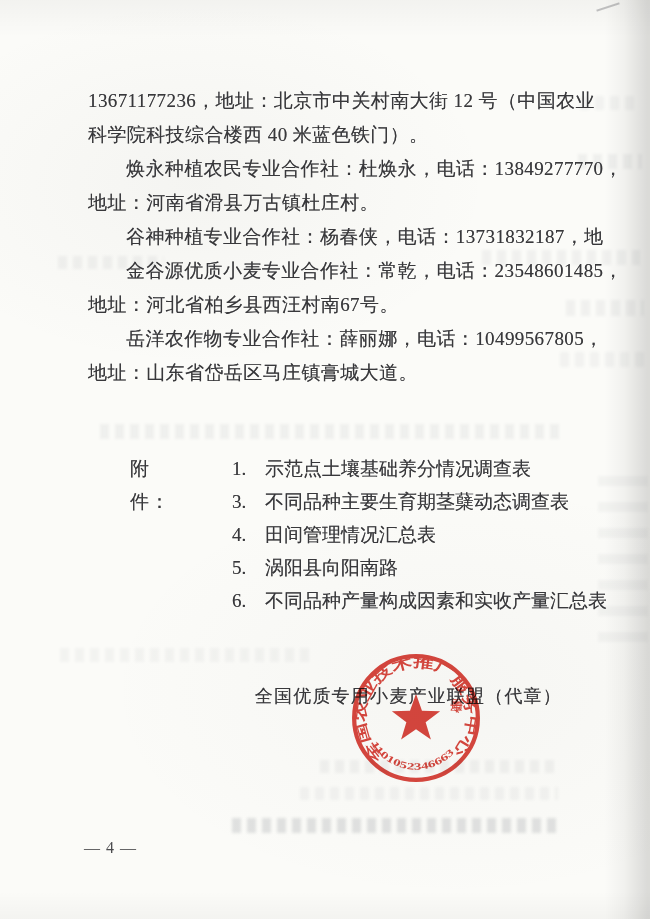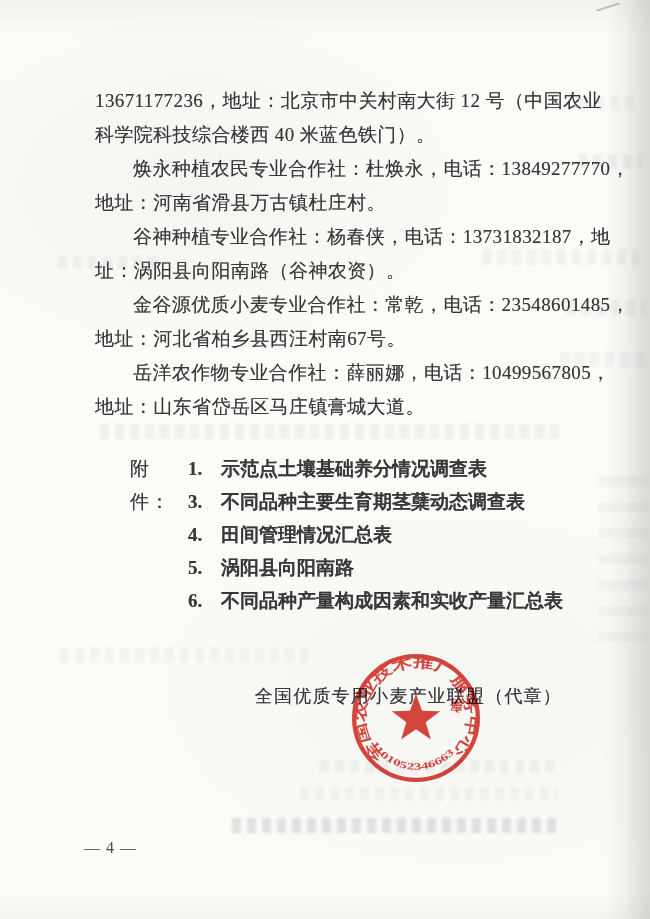--- a/index.html
+++ b/index.html
@@ -9,30 +9,30 @@
     background:
       linear-gradient(to right, rgba(0,0,0,0) 93%, rgba(0,0,0,0.04) 96%, rgba(0,0,0,0.13) 99.6%),
       linear-gradient(to bottom, rgba(0,0,0,0.035) 0, rgba(0,0,0,0) 4%),
       linear-gradient(to top, rgba(0,0,0,0.03) 0, rgba(0,0,0,0) 3%),
       radial-gradient(420px 260px at 30% 20%, rgba(120,120,118,0.05), rgba(0,0,0,0) 70%),
       radial-gradient(500px 300px at 70% 75%, rgba(120,120,118,0.04), rgba(0,0,0,0) 70%),
       var(--c-page,#fbfbf8);
     font-family:"Liberation Serif","DejaVu Serif",serif;
     color:var(--c-ink,#38383b);
   }
-  .body-lines{position:absolute;left:88px;top:84px;width:505px;margin-left:7px;}
+  .body-lines{position:absolute;left:88px;top:84px;width:505px;}
   .line{
     height:34px;line-height:34px;font-size:19px;white-space:nowrap;
     letter-spacing:0.4px;text-shadow:0 0 0.6px rgba(55,55,58,0.55);
   }
   .line.indent{text-indent:38px;}
   .attachments{position:absolute;left:130px;top:452px;display:flex;font-size:19px;
-    text-shadow:0 0 0.6px rgba(55,55,58,0.55);}
+    text-shadow:0 0 0.6px rgba(55,55,58,0.55);gap:44px;}
   .att-label{width:58px;height:33px;line-height:33px;letter-spacing:1px;}
-  .att-row{height:33px;line-height:33px;white-space:nowrap;font-weight:bold;}
+  .att-row{height:33px;line-height:33px;white-space:nowrap;}
   .att-num{display:inline-block;width:33px;}
   .sig-org{
     position:absolute;top:684px;right:88px;font-size:18px;letter-spacing:1.2px;
     white-space:nowrap;text-shadow:0 0 0.6px rgba(55,55,58,0.55);
   }
   .sig-date{
     position:absolute;top:721px;left:337px;font-size:18px;letter-spacing:1px;
     white-space:nowrap;text-shadow:0 0 0.6px rgba(55,55,58,0.55);
   }
   .page-number{
@@ -89,21 +89,20 @@
   <div class="bleed b11"></div>
   <div class="bleed b12"></div>
   <div class="scratch"></div>
 
   <div class="body-lines">
       <div class="line">13671177236，地址：北京市中关村南大街 12 号（中国农业</div>
       <div class="line">科学院科技综合楼西 40 米蓝色铁门）。</div>
       <div class="line indent">焕永种植农民专业合作社：杜焕永，电话：13849277770，</div>
       <div class="line">地址：河南省滑县万古镇杜庄村。</div>
       <div class="line indent">谷神种植专业合作社：杨春侠，电话：13731832187，地</div>
-      <div class="line">址：涡阳县向阳南路（谷神农资）。</div>
       <div class="line indent">金谷源优质小麦专业合作社：常乾，电话：23548601485，</div>
       <div class="line">地址：河北省柏乡县西汪村南67号。</div>
       <div class="line indent">岳洋农作物专业合作社：薛丽娜，电话：10499567805，</div>
       <div class="line">地址：山东省岱岳区马庄镇膏城大道。</div>
     </div>
 
   <div class="attachments">
     <span class="att-label">附件：</span>
     <div class="att-items">
         <div class="att-row">

